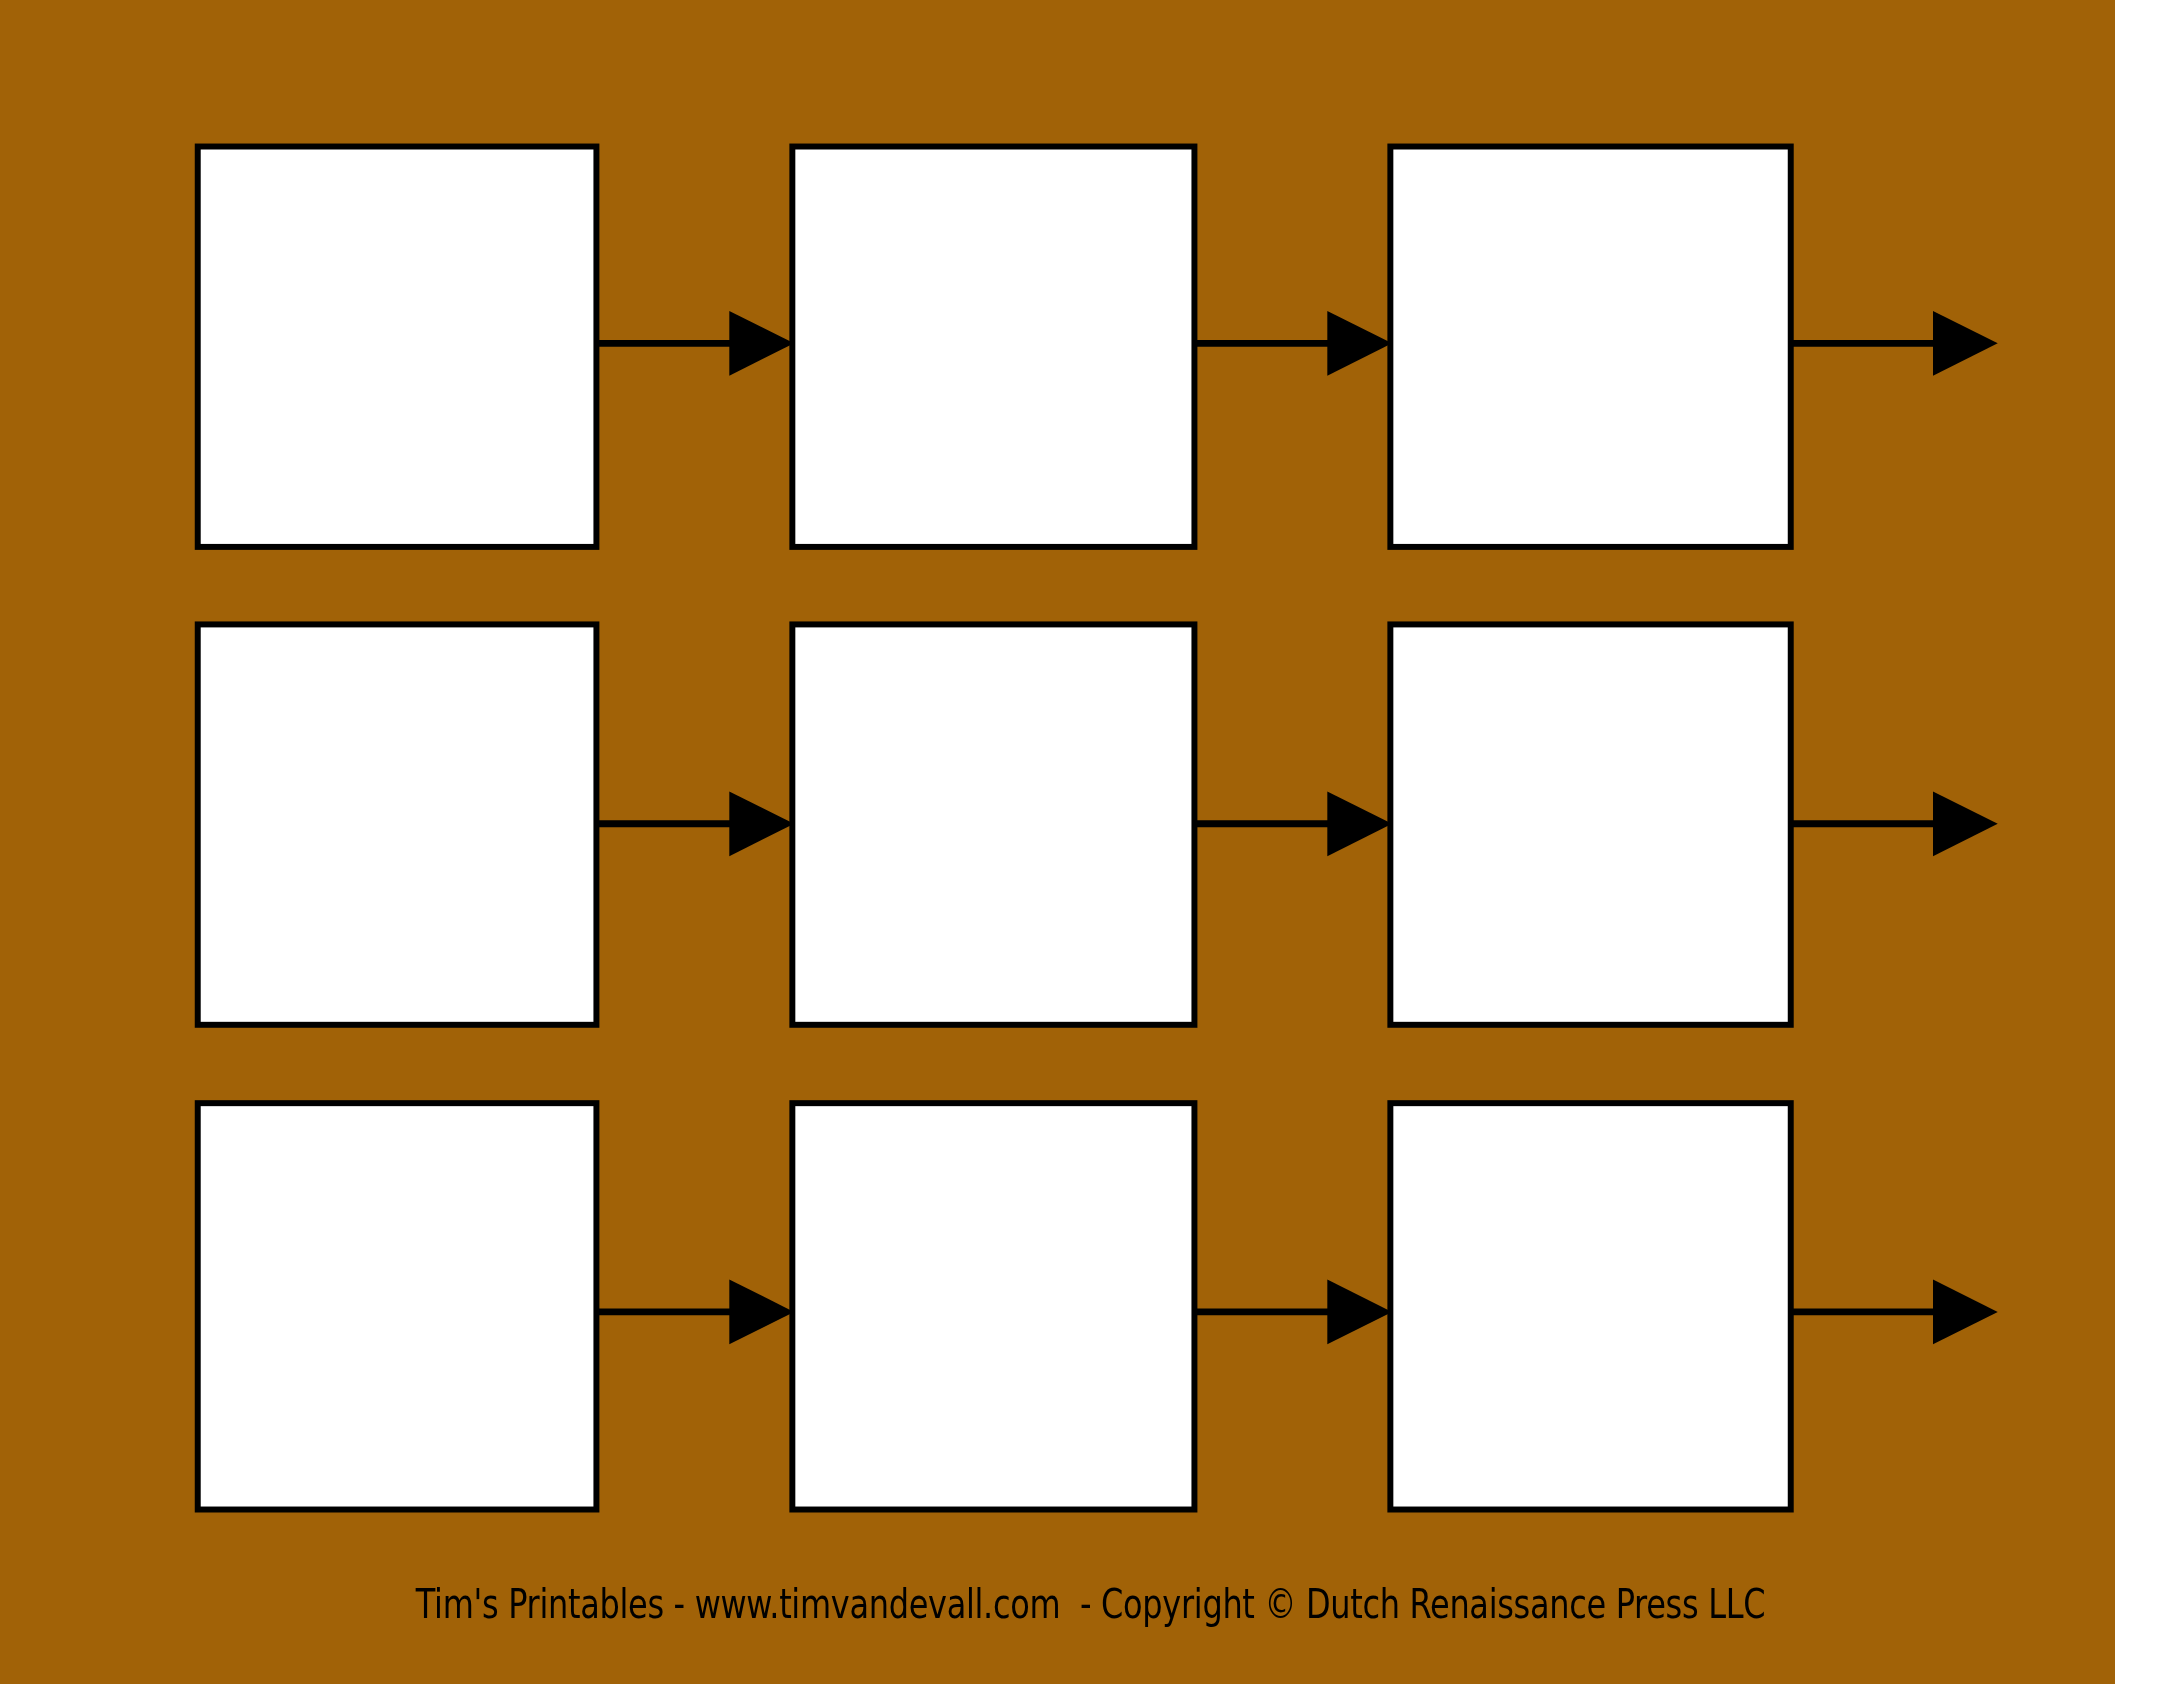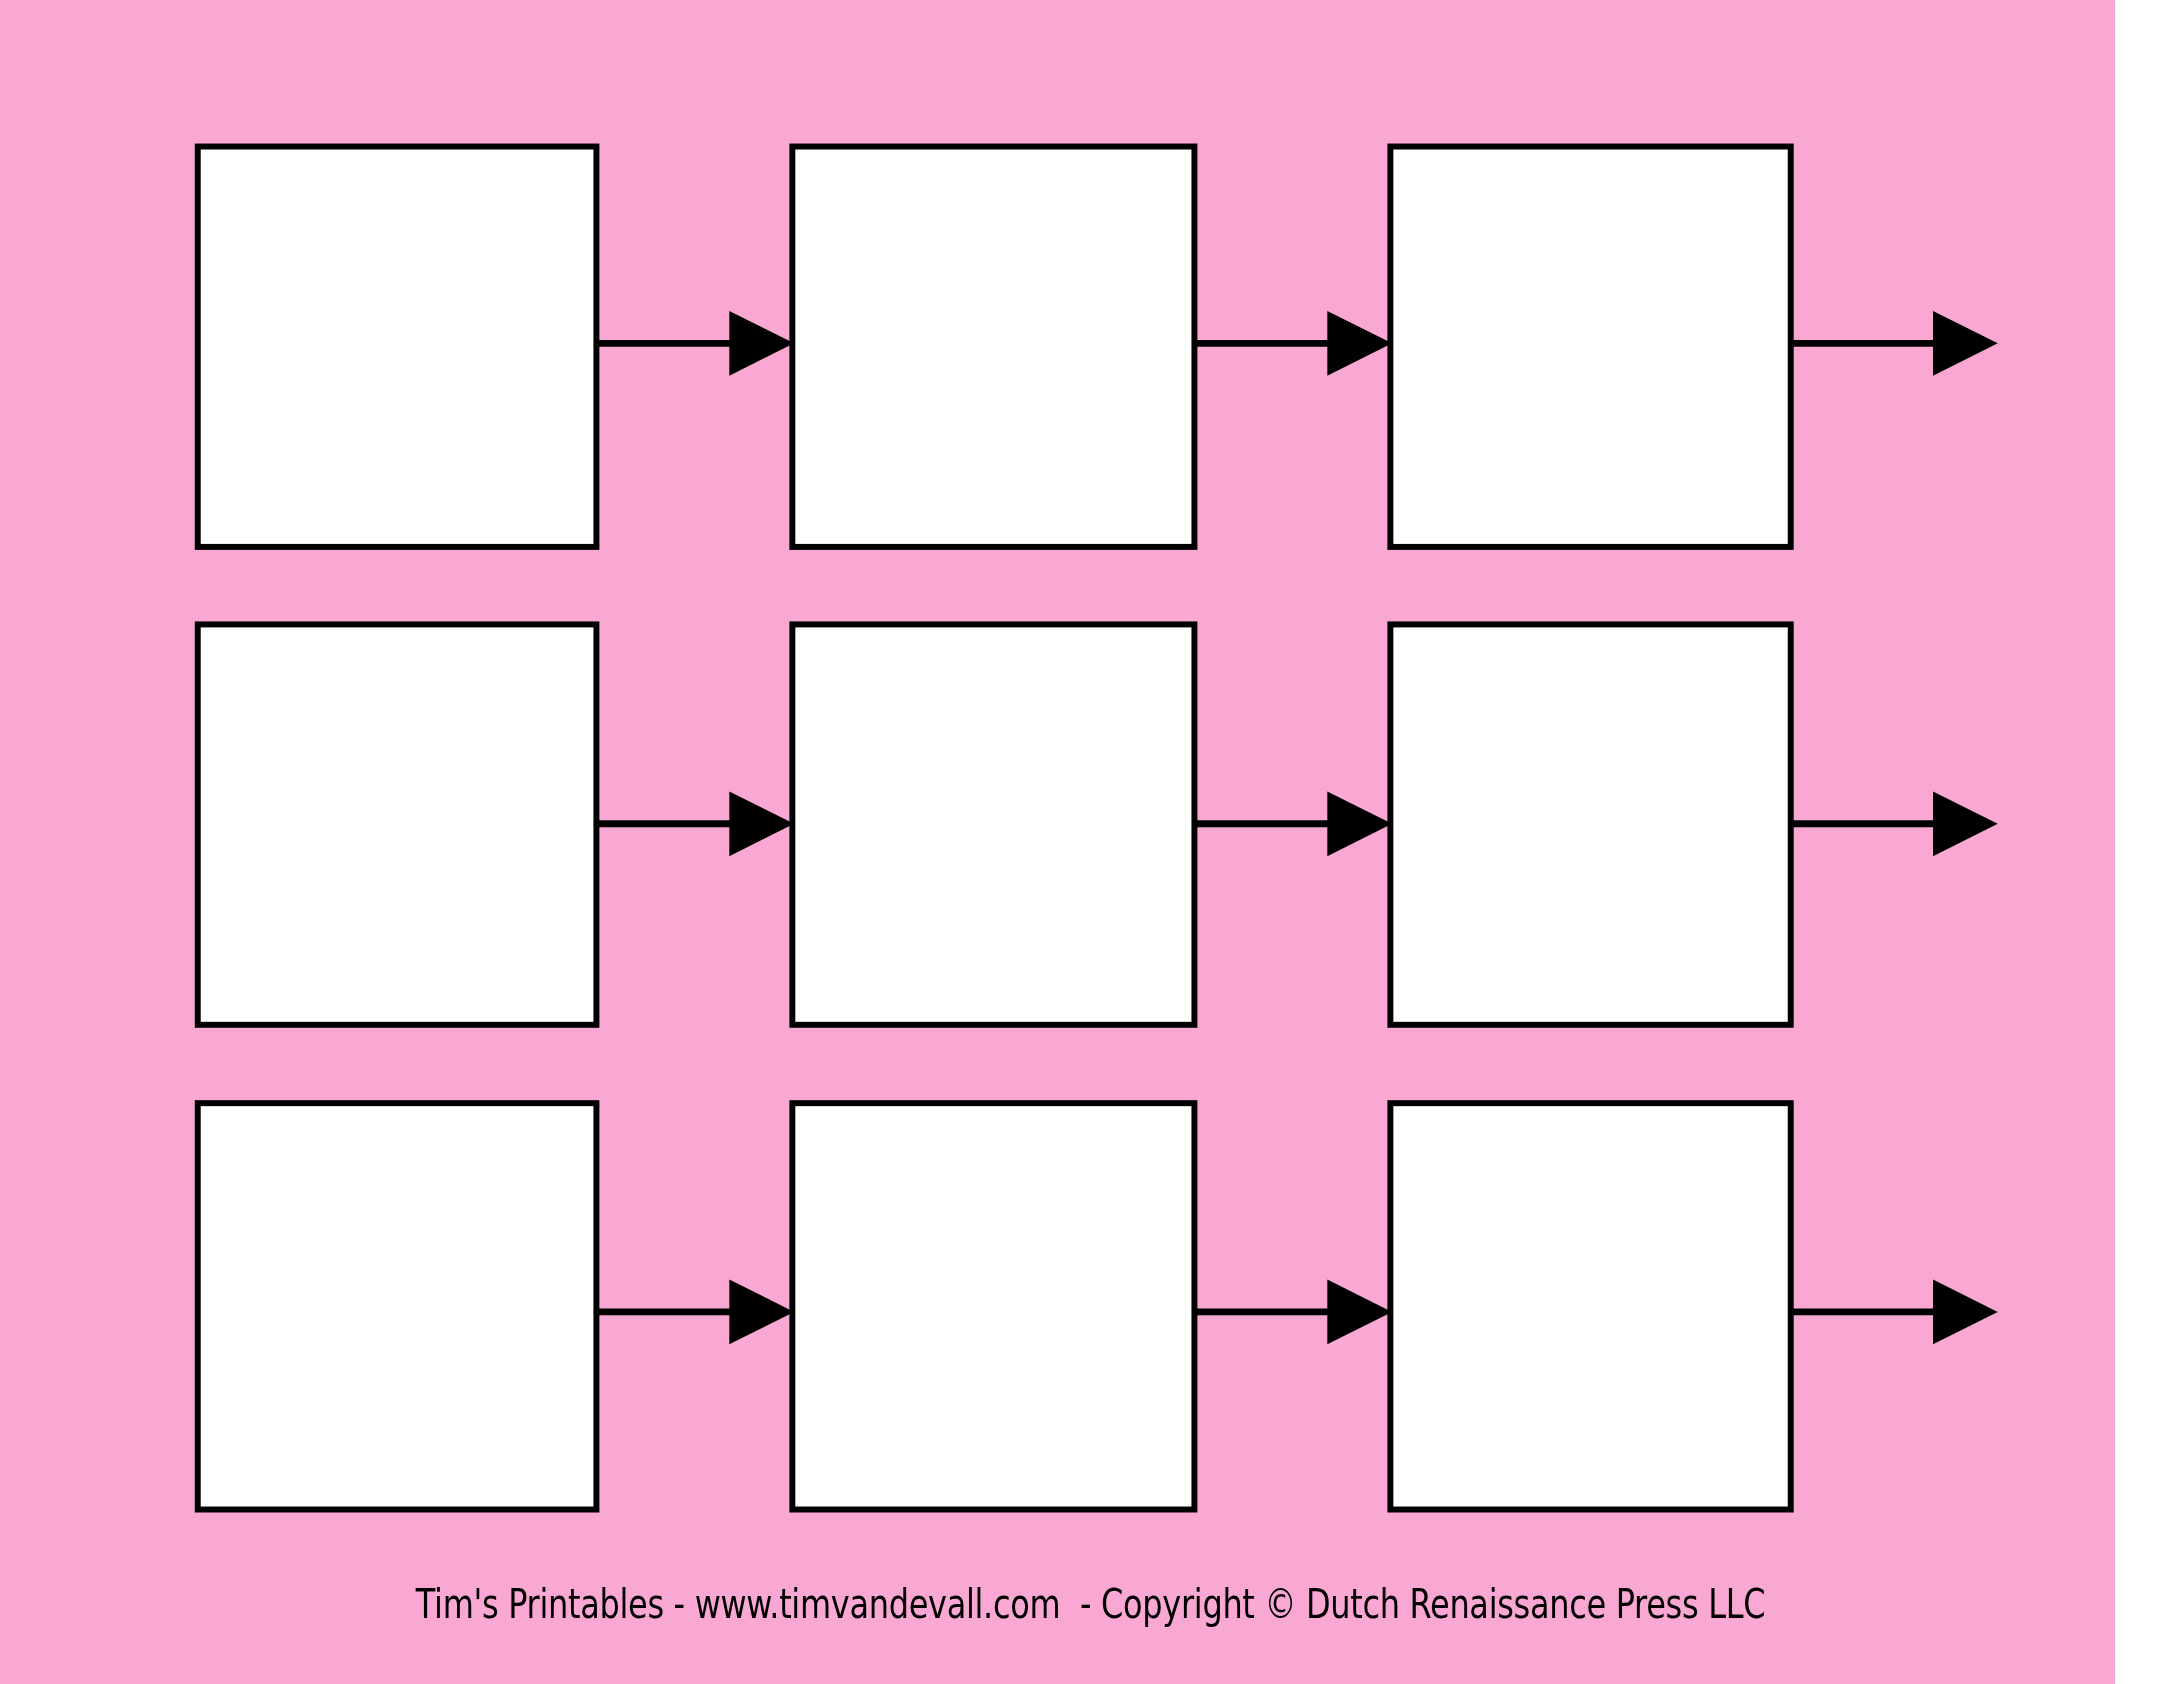--- a/index.html
+++ b/index.html
@@ -8,21 +8,21 @@
     padding: 0;
     background: #ffffff;
   }
   body {
     font-family: "Liberation Sans", sans-serif;
   }
   .page {
     position: relative;
     width: 2115px;
     height: 1685px;
-    background: #f9a8d4;
+    background: #a16207;
     overflow: hidden;
     text-decoration: underline;
   }
   .chart-svg {
     position: absolute;
     left: 0;
     top: 0;
     width: 2181px;
     height: 1685px;
     display: block;

